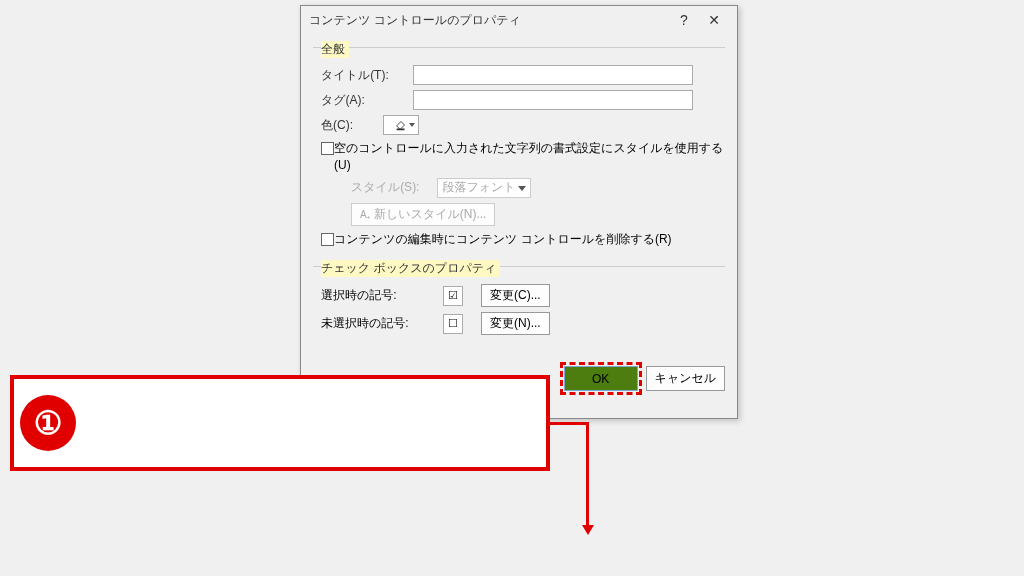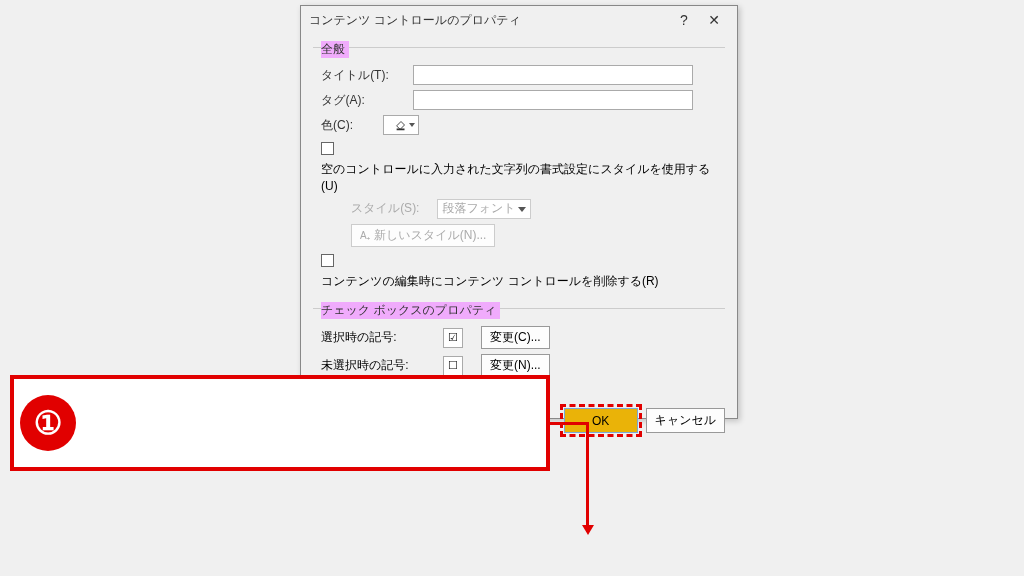--- a/index.html
+++ b/index.html
@@ -55,21 +55,21 @@
       content: "";
       position: absolute;
       top: 7px;
       left: 0;
       right: 0;
       height: 1px;
       background: #ccc;
     }
     .groupbox-label {
       position: relative;
-      background: #f0abfc;
+      background: #fef9c3;
       padding: 0 4px 0 0;
       color: #333;
       display: inline-block;
       top: -7px;
     }
     .row {
       display: flex;
       align-items: center;
       margin-bottom: 5px;
       gap: 18px;
@@ -121,24 +121,22 @@
       position: absolute;
       right: 3px;
       top: 7px;
       border-left: 3px solid transparent;
       border-right: 3px solid transparent;
       border-top: 4px solid #555;
     }
     .checkbox-row {
       display: flex;
       align-items: flex-start;
-      gap: 6px;
       margin-bottom: 4px;
       padding-left: 0;
-      flex-direction: column;
     }
     .checkbox {
       width: 13px;
       height: 13px;
       border: 1px solid #666;
       background: #fff;
       margin-top: 2px;
       flex-shrink: 0;
     }
     .checkbox.disabled { border-color: #bbb; background: #f5f5f5; }
@@ -170,21 +168,21 @@
     .footer {
       display: flex;
       justify-content: flex-end;
       gap: 8px;
       padding: 8px 12px;
     }
     .footer .btn { min-width: 74px; justify-content: center; padding: 3px 8px; }
     .btn.ok-highlight {
       position: relative;
       border: 1px solid #7aa7d6;
-      background: #eab308;
+      background: #4d7c0f;
     }
     .ok-dashes {
       position: absolute;
       border: 3px dashed #e10000;
       left: -5px; top: -5px; right: -5px; bottom: -5px;
       pointer-events: none;
     }
     .callout {
       position: absolute;
       left: 10px;

